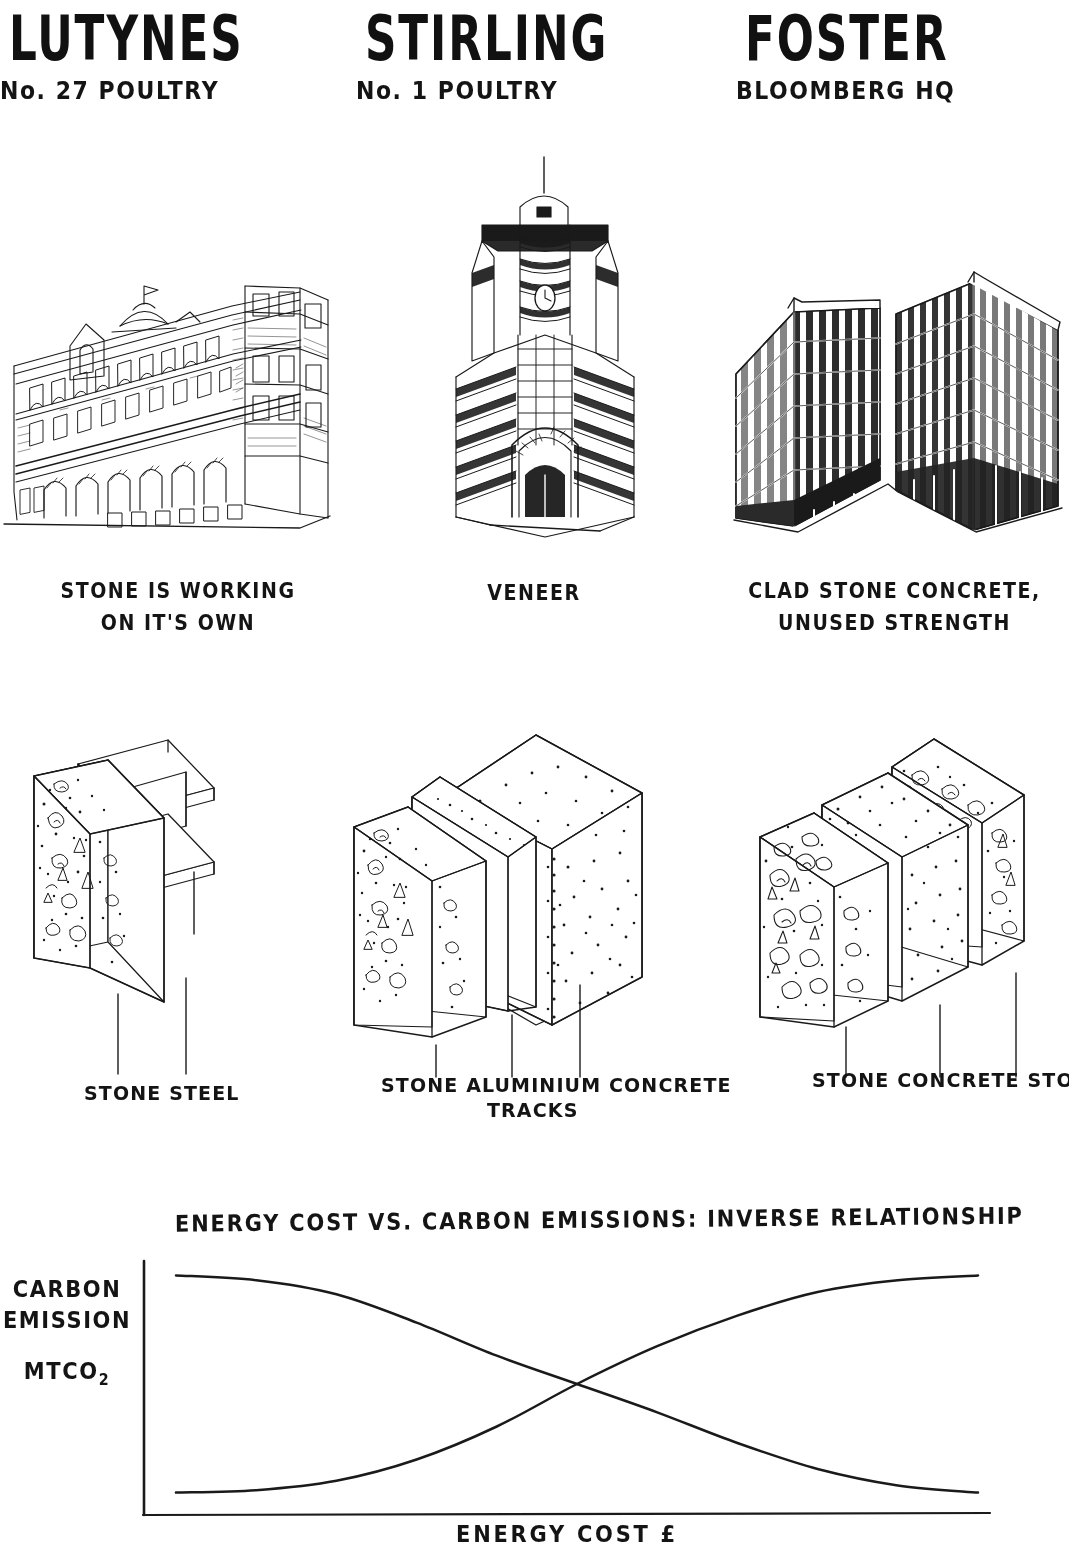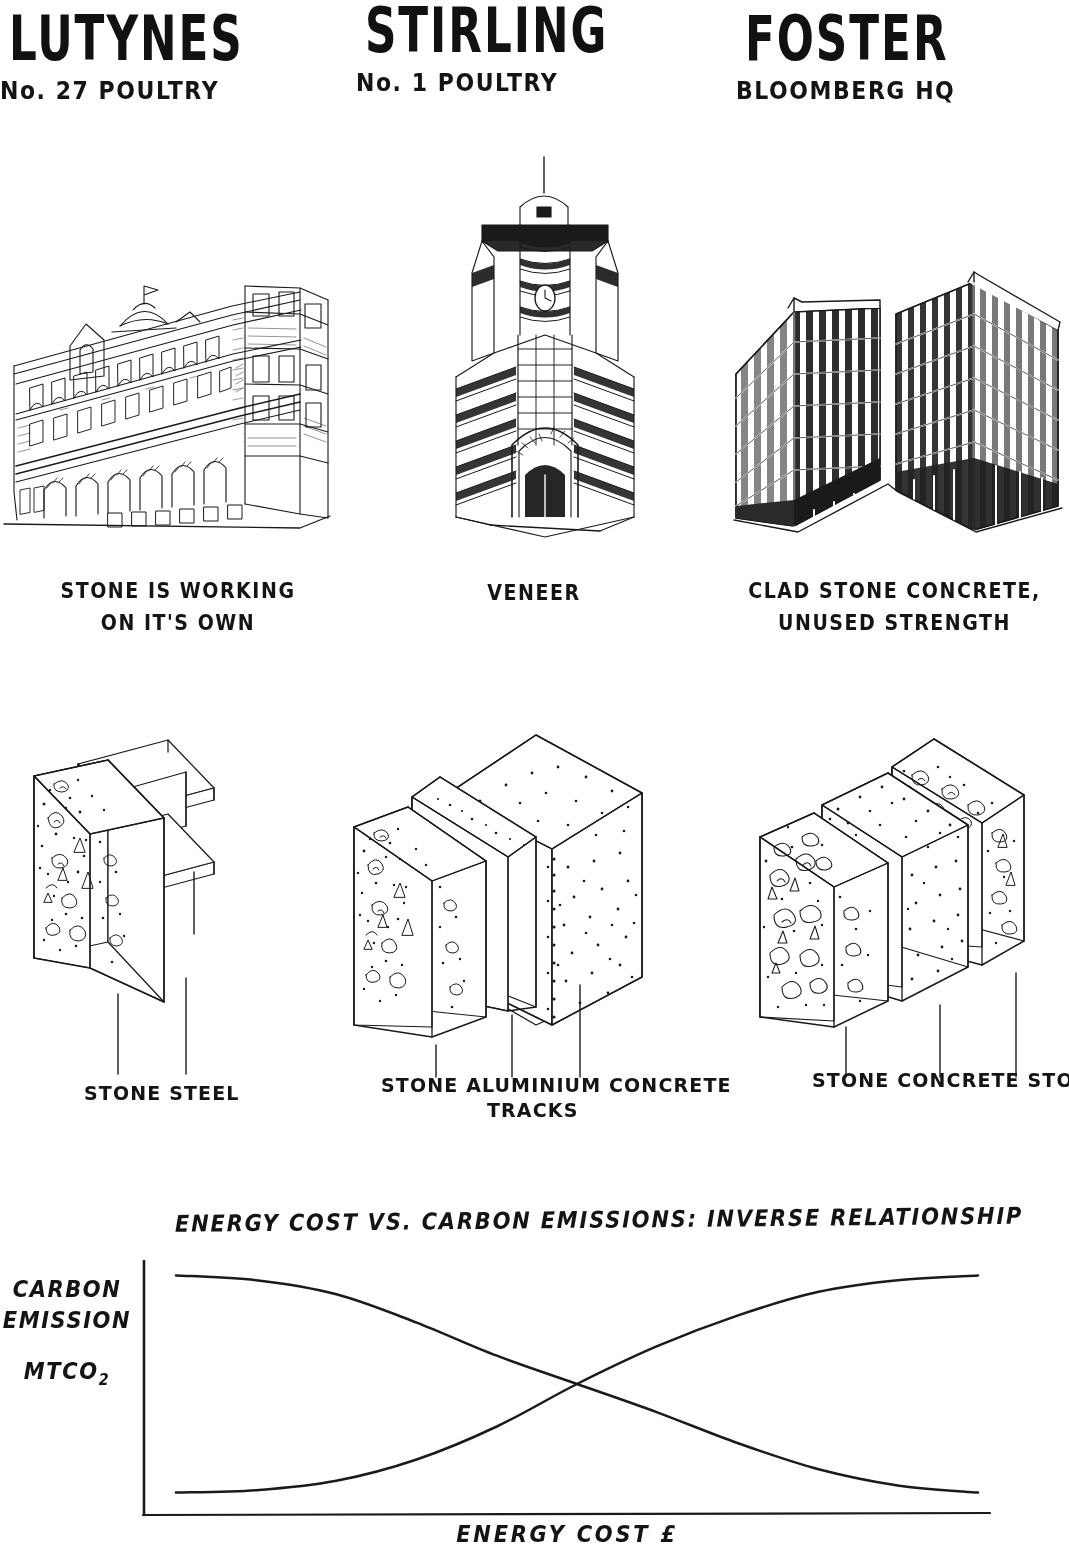--- a/index.html
+++ b/index.html
@@ -92,21 +92,21 @@
     position: absolute;
     font-size: 19px;
     font-weight: 700;
     letter-spacing: 0.06em;
     color: #141414;
     white-space: nowrap;
     transform: scaleY(1.06);
   }
 
   
-  #chart-block { position: absolute; left: 0; top: 1180px; width: 1069px; height: 382px; font-style: italic; }
+  #chart-block { position: absolute; left: 0; top: 1180px; width: 1069px; height: 382px; }
   .chart-title {
     position: absolute;
     left: 175px;
     top: 28px;
     font-size: 21px;
     font-weight: 700;
     letter-spacing: 0.085em;
     color: #141414;
     white-space: nowrap;
     transform: scaleY(1.1) rotate(-0.5deg);
@@ -145,21 +145,21 @@
   sub { font-size: 0.68em; }
 </style>
 </head>
 <body>
 
 <div class="col-head" style="left:0px; top:8px; width:356px;">
   <div class="arch-name hand slant-a">LUTYNES</div>
   <div class="proj-name hand slant-b">No. 27 POULTRY</div>
 </div>
 
-<div class="col-head" style="left:356px; top:0; width:356px;">
+<div class="col-head" style="left:356px; top:8px; width:356px;">
   <div class="arch-name hand slant-b">STIRLING</div>
   <div class="proj-name hand slant-a">No. 1 POULTRY</div>
 </div>
 
 <div class="col-head" style="left:736px; top:8px; width:357px;">
   <div class="arch-name hand slant-c">FOSTER</div>
   <div class="proj-name hand slant-b">BLOOMBERG HQ</div>
 </div>
 
 <div class="bldg-frame" style="left:0px; top:228px; width:350px; height:320px;">

